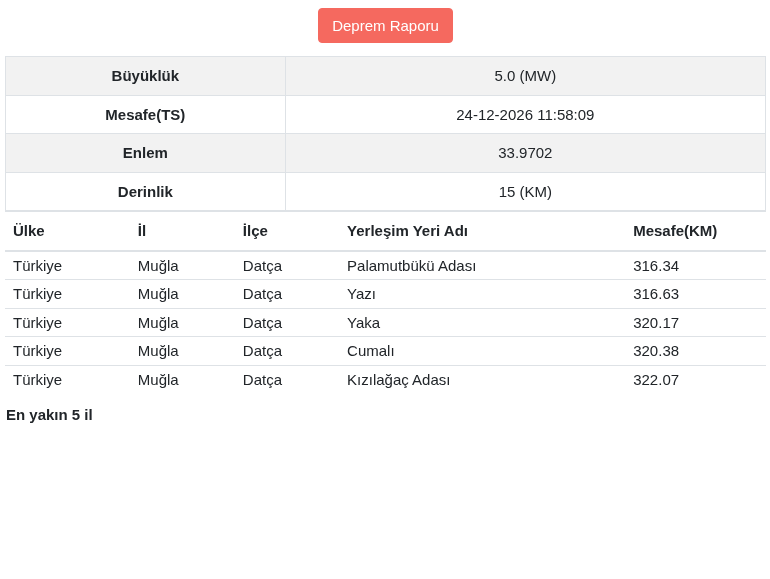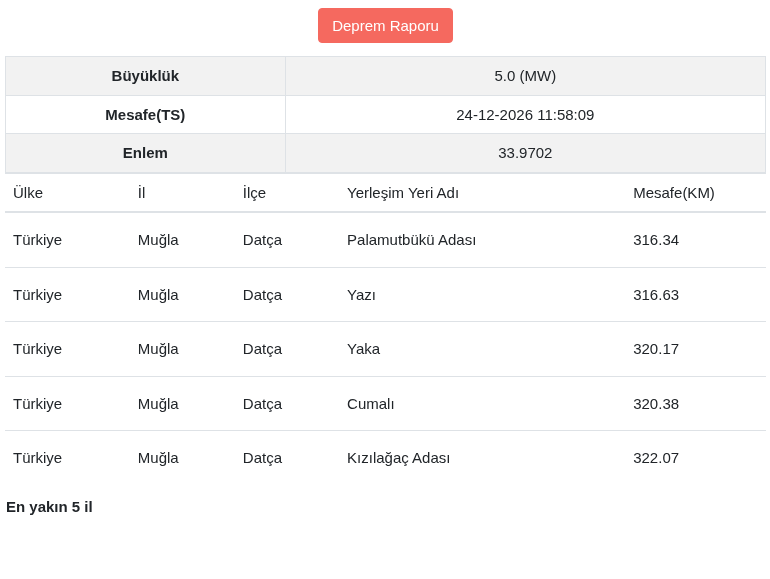--- a/index.html
+++ b/index.html
@@ -48,26 +48,26 @@
     margin: 14px 0 13px 1px;
     line-height: 1.2;
   }
 
   
   .list-table th {
     border-top: 1px solid #dee2e6;
     border-bottom: 2px solid #dee2e6;
     padding: 9px 8px;
     text-align: left;
-    font-weight: 400;
+    font-weight: 700;
     line-height: 1.3;
   }
   .list-table td {
     border-top: 1px solid #dee2e6;
-    padding: 17px 8px;
+    padding: 4px 8px;
     text-align: left;
     line-height: 1.3;
   }
   .list-table .col-country { width: 16.4%; }
   .list-table .col-province { width: 13.8%; }
   .list-table .col-district { width: 13.7%; }
   .list-table .col-place { width: 37.6%; }
   .list-table .col-distance { width: auto; }
 
   .bottom-heading { margin-top: 13px; margin-bottom: 0; }
@@ -87,20 +87,24 @@
           <th>Büyüklük</th>
           <td>5.0 (MW)</td>
         </tr>
         <tr>
           <th>Mesafe(TS)</th>
           <td>24-12-2026 11:58:09</td>
         </tr>
         <tr>
           <th>Enlem</th>
           <td>33.9702</td>
+        </tr>
+        <tr>
+          <th>Derinlik</th>
+          <td>15 (KM)</td>
         </tr>
       </tbody>
   </table>
 
 
   <table class="list-table">
     <thead>
       <tr id="list-head">
           <th class="col-country">Ülke</th>
           <th class="col-province">İl</th>

